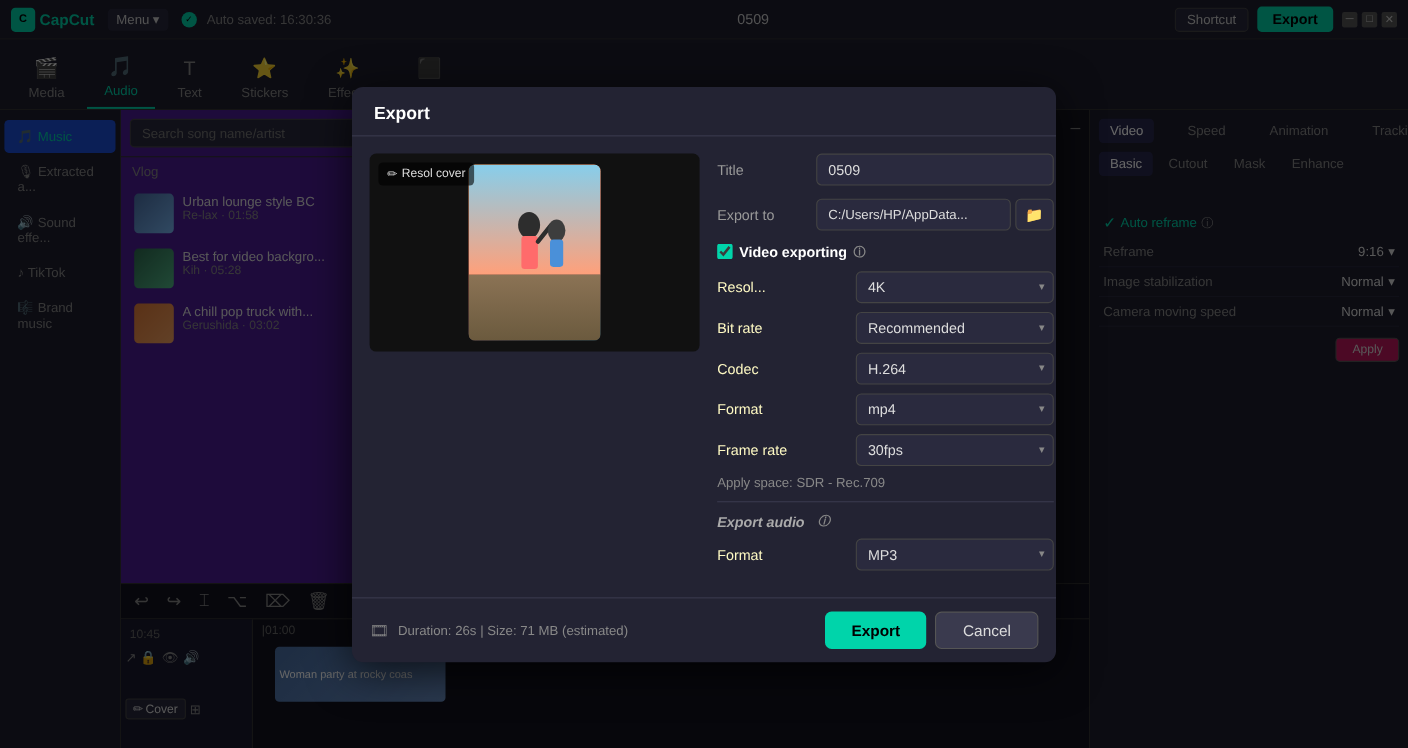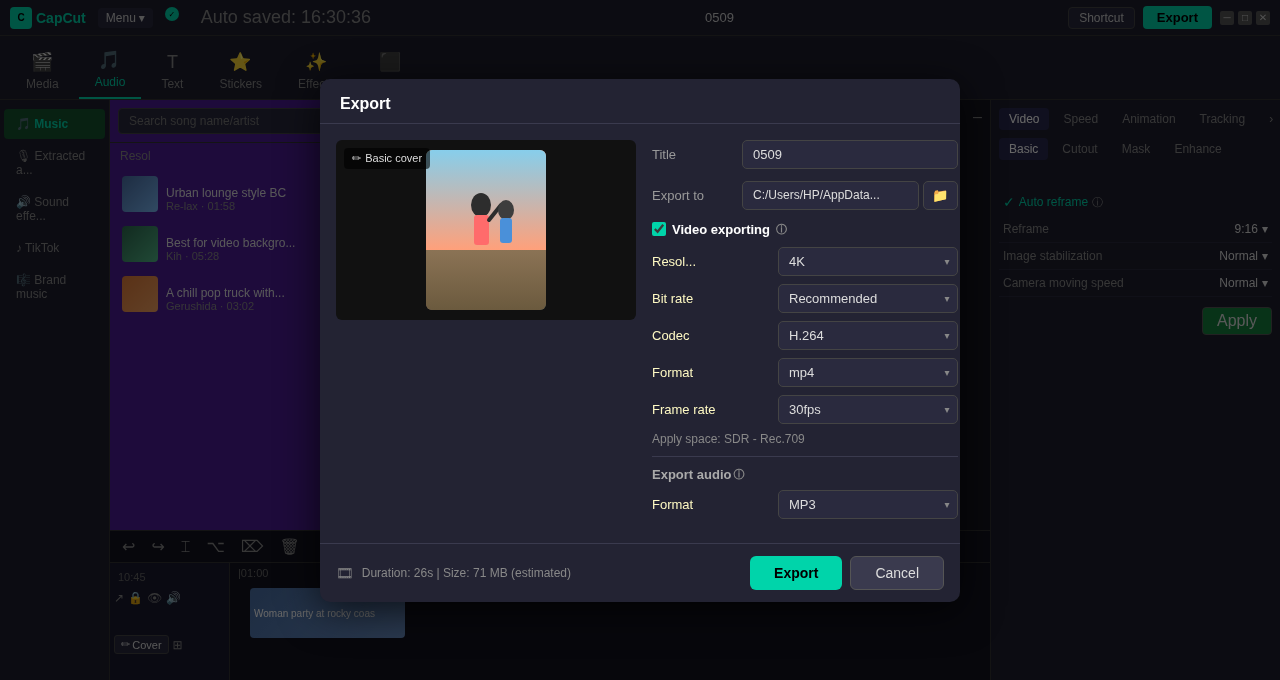--- a/index.html
+++ b/index.html
@@ -3,21 +3,21 @@
   <meta charset="utf-8">
   <style>
     * { box-sizing: border-box; margin: 0; padding: 0; }
     body { font-family: -apple-system, BlinkMacSystemFont, 'Segoe UI', sans-serif; background: #1a1a2e; color: #e0e0e0; width: 1280px; height: 680px; overflow: hidden; position: relative; font-size: 13px; }
 
     
     .topbar { display: flex; align-items: center; height: 36px; background: #1e1e2e; padding: 0 10px; gap: 12px; border-bottom: 1px solid #333; }
     .logo { color: #00d4aa; font-weight: bold; font-size: 14px; display: flex; align-items: center; gap: 4px; }
     .logo-icon { width: 22px; height: 22px; background: #00d4aa; border-radius: 4px; display: flex; align-items: center; justify-content: center; color: #000; font-size: 10px; font-weight: bold; }
     .menu-btn { background: #2a2a3e; border: none; color: #ccc; padding: 3px 8px; border-radius: 4px; cursor: pointer; font-size: 12px; display: flex; align-items: center; gap: 3px; }
-    .autosave { color: #888; font-size: 18px; display: flex; align-items: flex-start; gap: 22px; }
+    .autosave { color: #888; font-size: 12px; display: flex; align-items: flex-start; gap: 9px; }
     .autosave-dot { width: 14px; height: 14px; background: #00d4aa; border-radius: 50%; display: flex; align-items: center; justify-content: center; }
     .autosave-dot::after { content: '✓'; color: #000; font-size: 8px; }
     .project-title { flex: 1; text-align: center; color: #ccc; font-size: 13px; }
     .topbar-right { display: flex; align-items: center; gap: 8px; }
     .shortcut-btn { background: #2a2a3e; border: 1px solid #444; color: #ccc; padding: 3px 10px; border-radius: 4px; cursor: pointer; font-size: 12px; }
     .export-btn-top { background: #00d4aa; border: none; color: #000; padding: 4px 14px; border-radius: 4px; cursor: pointer; font-size: 13px; font-weight: bold; }
     .window-controls { display: flex; gap: 4px; }
     .win-btn { width: 14px; height: 14px; border: none; border-radius: 2px; background: #555; cursor: pointer; font-size: 10px; color: #ccc; display: flex; align-items: center; justify-content: center; }
 
     
@@ -25,44 +25,44 @@
     .navtab { display: flex; flex-direction: column; align-items: center; padding: 8px 16px; cursor: pointer; color: #888; font-size: 12px; gap: 4px; border-radius: 6px 6px 0 0; }
     .navtab.active { color: #00d4aa; border-bottom: 2px solid #00d4aa; }
     .navtab-icon { font-size: 18px; }
 
     
     .main { display: flex; height: calc(680px - 36px - 64px); }
 
     
     .sidebar { width: 110px; background: #1e1e2e; border-right: 1px solid #333; display: flex; flex-direction: column; padding: 8px 0; }
     .sidebar-item { padding: 8px 12px; cursor: pointer; color: #888; font-size: 12px; border-radius: 4px; margin: 1px 4px; }
-    .sidebar-item.active { color: #00d4aa; background: #14532d; font-weight: bold; }
+    .sidebar-item.active { color: #00d4aa; background: #1d4ed8; }
     .sidebar-item::before { display: block; font-size: 16px; margin-bottom: 2px; text-align: center; }
 
     
     .content { width: 320px; background: #4c1d95; border-right: 3px solid #fde047; display: flex; flex-direction: column; }
     .content-search { padding: 8px; border-bottom: 1px solid #333; }
     .search-input { width: 100%; background: #2a2a3e; border: 1px solid #444; color: #ccc; padding: 5px 10px; border-radius: 4px; font-size: 12px; }
     .category { padding: 6px 10px; color: #888; font-size: 12px; }
-    .music-item { display: flex; align-items: flex-end; padding: 6px 8px; gap: 8px; cursor: pointer; border-radius: 4px; margin: 1px 4px; }
+    .music-item { display: flex; align-items: flex-start; padding: 6px 8px; gap: 8px; cursor: pointer; border-radius: 4px; margin: 1px 4px; }
     .music-thumb { width: 36px; height: 36px; border-radius: 4px; background: #e08060; flex-shrink: 0; overflow: hidden; }
     .music-info { flex: 1; overflow: hidden; }
     .music-name { font-size: 12px; color: #ddd; white-space: nowrap; overflow: hidden; text-overflow: ellipsis; }
     .music-meta { font-size: 11px; color: #888; }
 
     
     .right-panel { width: 290px; background: #1e1e2e; border-left: 1px solid #333; padding: 8px; }
-    .panel-tabs { display: flex; gap: 4px; margin-bottom: 8px; }
+    .panel-tabs { display: flex; gap: 20px; margin-bottom: 8px; }
     .panel-tab { padding: 4px 10px; font-size: 12px; cursor: pointer; color: #888; border-radius: 4px; }
     .panel-tab.active { background: #2a2a4e; color: #fff; }
     .panel-row { display: flex; justify-content: space-between; align-items: center; padding: 6px 4px; font-size: 12px; border-bottom: 1px solid #2a2a3e; }
     .panel-label { color: #888; }
     .panel-value { color: #ddd; display: flex; align-items: center; gap: 4px; }
     .auto-reframe { display: flex; align-items: center; gap: 4px; padding: 6px 4px; font-size: 12px; color: #00d4aa; }
-    .apply-btn { background: #15803d; border: 1px solid #555; color: #ddd; padding: 4px 14px; border-radius: 4px; cursor: pointer; font-size: 16px; float: right; margin-top: 4px; }
+    .apply-btn { background: #be185d; border: 1px solid #555; color: #ddd; padding: 4px 14px; border-radius: 4px; cursor: pointer; font-size: 11px; float: right; margin-top: 4px; }
 
     
     .timeline { position: absolute; bottom: 0; left: 110px; right: 290px; height: 150px; background: #13131f; border-top: 1px solid #333; }
     .timeline-toolbar { display: flex; align-items: center; height: 32px; padding: 0 8px; gap: 8px; border-bottom: 1px solid #333; }
     .timeline-btn { background: none; border: none; color: #888; cursor: pointer; font-size: 16px; padding: 2px 4px; }
     .timeline-content { display: flex; height: 118px; }
     .timeline-track { flex: 1; position: relative; overflow: hidden; }
     .video-clip { position: absolute; top: 25px; left: 20px; height: 50px; width: 155px; background: linear-gradient(135deg, #4a6fa5, #6a8fc5); border-radius: 4px; overflow: hidden; display: flex; align-items: center; }
     .clip-label { font-size: 10px; color: #fff; padding: 4px; white-space: nowrap; overflow: hidden; text-overflow: ellipsis; }
 
@@ -84,21 +84,21 @@
     .video-export-section { background: none; }
     .section-title { font-size: 13px; font-weight: 600; color: #fff; margin-bottom: 10px; display: flex; align-items: center; gap: 6px; }
     .section-checkbox { width: 14px; height: 14px; accent-color: #00d4aa; }
     .form-select-row { display: flex; align-items: center; margin-bottom: 8px; gap: 10px; }
     .select-label { width: 80px; color: #fef9c3; font-size: 13px; flex-shrink: 0; }
     .select-wrapper { flex: 1; position: relative; padding-left: 36px; }
     .select-wrapper select { width: 100%; background: #2a2a3e; border: 1px solid #444; color: #ddd; padding: 6px 10px; border-radius: 5px; font-size: 13px; cursor: pointer; appearance: none; }
     .select-arrow { position: absolute; right: 8px; top: 50%; transform: translateY(-50%); color: #888; pointer-events: none; font-size: 10px; }
     .color-space { font-size: 12px; color: #888; margin: 6px 0 10px 0; }
     .divider { height: 1px; background: #3a3a4e; margin: 10px 0; }
-    .audio-section-title { font-size: 13px; font-weight: 600; color: #aaa; display: flex; align-items: center; gap: 2px; margin-bottom: 8px; }
+    .audio-section-title { font-size: 13px; font-weight: 600; color: #aaa; display: flex; align-items: center; gap: 12px; margin-bottom: 8px; font-style: italic; }
     .modal-footer { padding: 12px 16px; border-top: 1px solid #3a3a4e; display: flex; align-items: center; justify-content: space-between; }
     .footer-info { display: flex; align-items: center; gap: 8px; color: #888; font-size: 12px; }
     .footer-info-icon { font-size: 14px; }
     .footer-buttons { display: flex; gap: 8px; }
     .export-btn { background: #00d4aa; border: none; color: #000; padding: 8px 24px; border-radius: 6px; cursor: pointer; font-size: 14px; font-weight: 600; }
     .cancel-btn { background: #3a3a4e; border: 1px solid #555; color: #ddd; padding: 8px 24px; border-radius: 6px; cursor: pointer; font-size: 14px; }
 
     
     .thumb-blue { background: linear-gradient(135deg, #4a6fa5, #7ab8f5); }
     .thumb-green { background: linear-gradient(135deg, #2d6a4f, #52b788); }
@@ -171,21 +171,21 @@
     <div class="sidebar-item">🎙 Extracted a...</div>
     <div class="sidebar-item">🔊 Sound effe...</div>
     <div class="sidebar-item">♪ TikTok</div>
     <div class="sidebar-item">🎼 Brand music</div>
   </div>
 
   <div class="content">
     <div class="content-search">
       <input class="search-input" type="text" placeholder="Search song name/artist" style="">
     </div>
-    <div class="category">Resol</div>
+    <div class="category">Vlog</div>
     <div class="music-item">
       <div class="music-thumb thumb-blue"></div>
       <div class="music-info">
         <div class="music-name">Urban lounge style BC</div>
         <div class="music-meta">Re-lax · 01:58</div>
       </div>
     </div>
     <div class="music-item">
       <div class="music-thumb thumb-green"></div>
       <div class="music-info">
@@ -298,21 +298,21 @@
     <div class="modal-header">
       <span>Export</span>
     </div>
 
     <div class="modal-body">
 
       <div class="modal-preview">
         <div class="preview-cover">
           <button class="edit-cover-btn">
             <span>✏</span>
-            <span>Basic cover</span>
+            <span>Resol cover</span>
           </button>
           <div style="width:120px; height:160px; border-radius:6px; overflow:hidden; background: linear-gradient(160deg, #f4a261 0%, #e76f51 40%, #264653 100%);">
             
             <svg width="120" height="160" viewBox="0 0 120 160" xmlns="http://www.w3.org/2000/svg">
               <defs>
                 <linearGradient id="sky" x1="0" y1="0" x2="0" y2="1">
                   <stop offset="0%" stop-color="#87CEEB"></stop>
                   <stop offset="100%" stop-color="#FFA07A"></stop>
                 </linearGradient>
                 <linearGradient id="ground" x1="0" y1="0" x2="0" y2="1">

